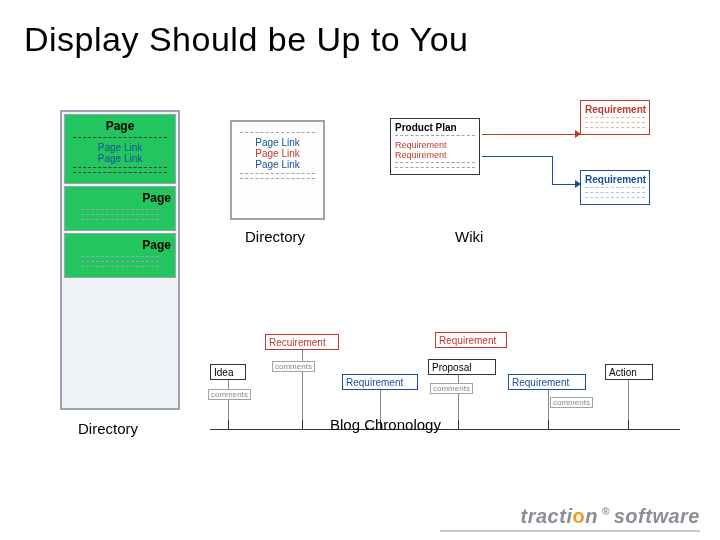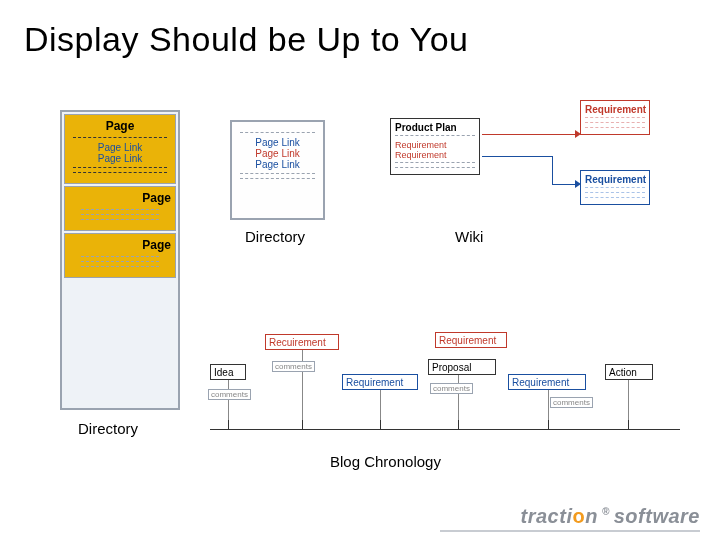--- a/index.html
+++ b/index.html
@@ -27,21 +27,21 @@
     position: absolute;
     left: 60px;
     top: 110px;
     width: 120px;
     height: 300px;
     background: #eef2f7;
     border: 2px solid #9aa3b0;
   }
   .doc-card {
     border: 1px solid #9aa3b0;
-    background: #eab308;
+    background: #22c55e;
     margin: 2px;
     padding: 4px 4px 6px 4px;
   }
   .doc-heading {
     font-weight: bold;
     font-size: 12px;
     text-align: center;
     margin-bottom: 4px;
   }
   .rule {
@@ -250,18 +250,18 @@
   <div class="bbox" style="left:218px; bottom:55px; width:68px; border-color:#333;">Proposal</div>
   <div class="bcom" style="left:220px; bottom:36px;">comments</div>
 
   <div class="leader" style="left:338px; bottom:10px; height:30px;"></div>
   <div class="bbox" style="left:298px; bottom:40px; width:78px; border-color:#1a4fa0; color:#1a4fa0;">Requirement</div>
   <div class="bcom" style="left:340px; bottom:22px;">comments</div>
 
   <div class="leader" style="left:418px; bottom:10px; height:40px;"></div>
   <div class="bbox" style="left:395px; bottom:50px; width:48px; border-color:#333;">Action</div>
 </div>
-<div class="caption" style="left:330px; top:453px;text-align:right;">Blog Chronology</div>
+<div class="caption" style="left:330px; top:416px;text-align:right;">Blog Chronology</div>
 
 <div class="logo-underline"></div>
 <div class="logo">
   <span>tracti</span><span class="acc">o</span><span>n</span><span class="reg">®</span><span>software</span>
 </div>
 
 </body></html>

